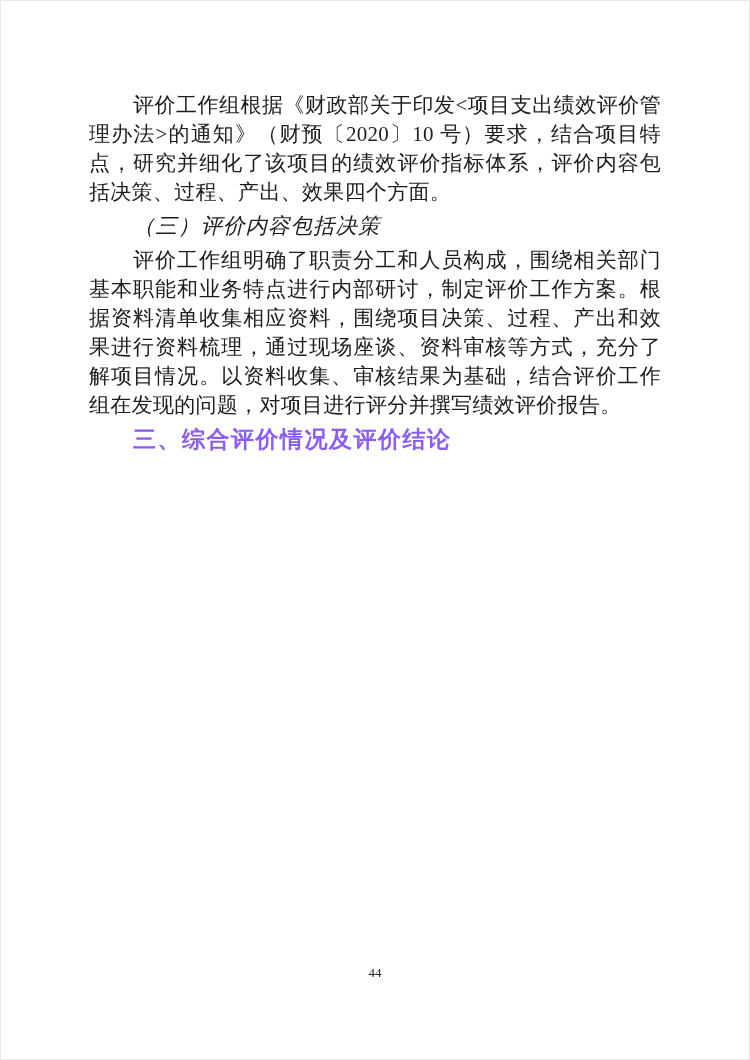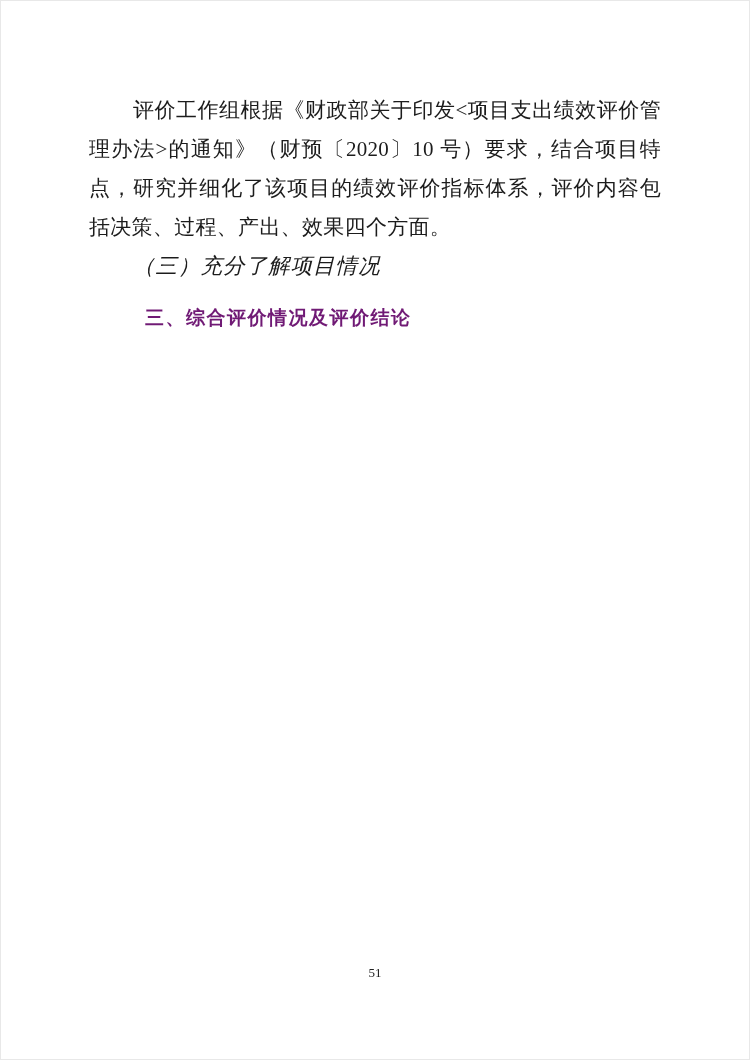--- a/index.html
+++ b/index.html
@@ -23,44 +23,44 @@
     border: 1px solid #e8e8e8;
   }
   .content {
     position: absolute;
     left: 88px;
     right: 88px;
     top: 90px;
   }
   .para {
     font-size: 21px;
-    line-height: 39px;
+    line-height: 29px;
     text-align: justify;
     text-indent: 44px;
     letter-spacing: 0.3px;
     margin: 0;
   }
   .heading-kaiti {
     font-size: 21.5px;
     line-height: 39px;
     text-indent: 44px;
     font-style: italic;
     font-weight: 500;
     letter-spacing: 1px;
     margin: 0;
   }
   .heading-hei {
     font-family: "Liberation Sans", "DejaVu Sans", sans-serif;
-    font-size: 19px;
+    font-size: 23px;
     line-height: 39px;
     text-indent: 44px;
     font-weight: 700;
     letter-spacing: 1.5px;
-    color: #701a75;
-    margin: 12px;
+    color: #8b5cf6;
+    margin: 0;
   }
   .page-number {
     position: absolute;
     top: 964px;
     left: 0;
     width: 100%;
     text-align: center;
     font-size: 13px;
     color: #222;
     font-family: "Liberation Serif", "DejaVu Serif", serif;
@@ -68,22 +68,23 @@
 </style>
 </head>
 <body>
 
 <div class="page">
   <div class="content">
 
     <p class="para">评价工作组根据《财政部关于印发&lt;项目支出绩效评价管理办法&gt;的通知》（财预〔2020〕10 号）要求，结合项目特点，研究并细化了该项目的绩效评价指标体系，评价内容包括决策、过程、产出、效果四个方面。</p>
 
 
-    <p class="heading-kaiti">（三）充分了解项目情况</p>
+    <p class="heading-kaiti">（三）评价内容包括决策</p>
 
+    <p class="para">评价工作组明确了职责分工和人员构成，围绕相关部门基本职能和业务特点进行内部研讨，制定评价工作方案。根据资料清单收集相应资料，围绕项目决策、过程、产出和效果进行资料梳理，通过现场座谈、资料审核等方式，充分了解项目情况。以资料收集、审核结果为基础，结合评价工作组在发现的问题，对项目进行评分并撰写绩效评价报告。</p>
 
     <p class="heading-hei">三、综合评价情况及评价结论</p>
 
 
   </div>
 
-  <div class="page-number">51</div>
+  <div class="page-number">44</div>
 </div>
 
 </body></html>

